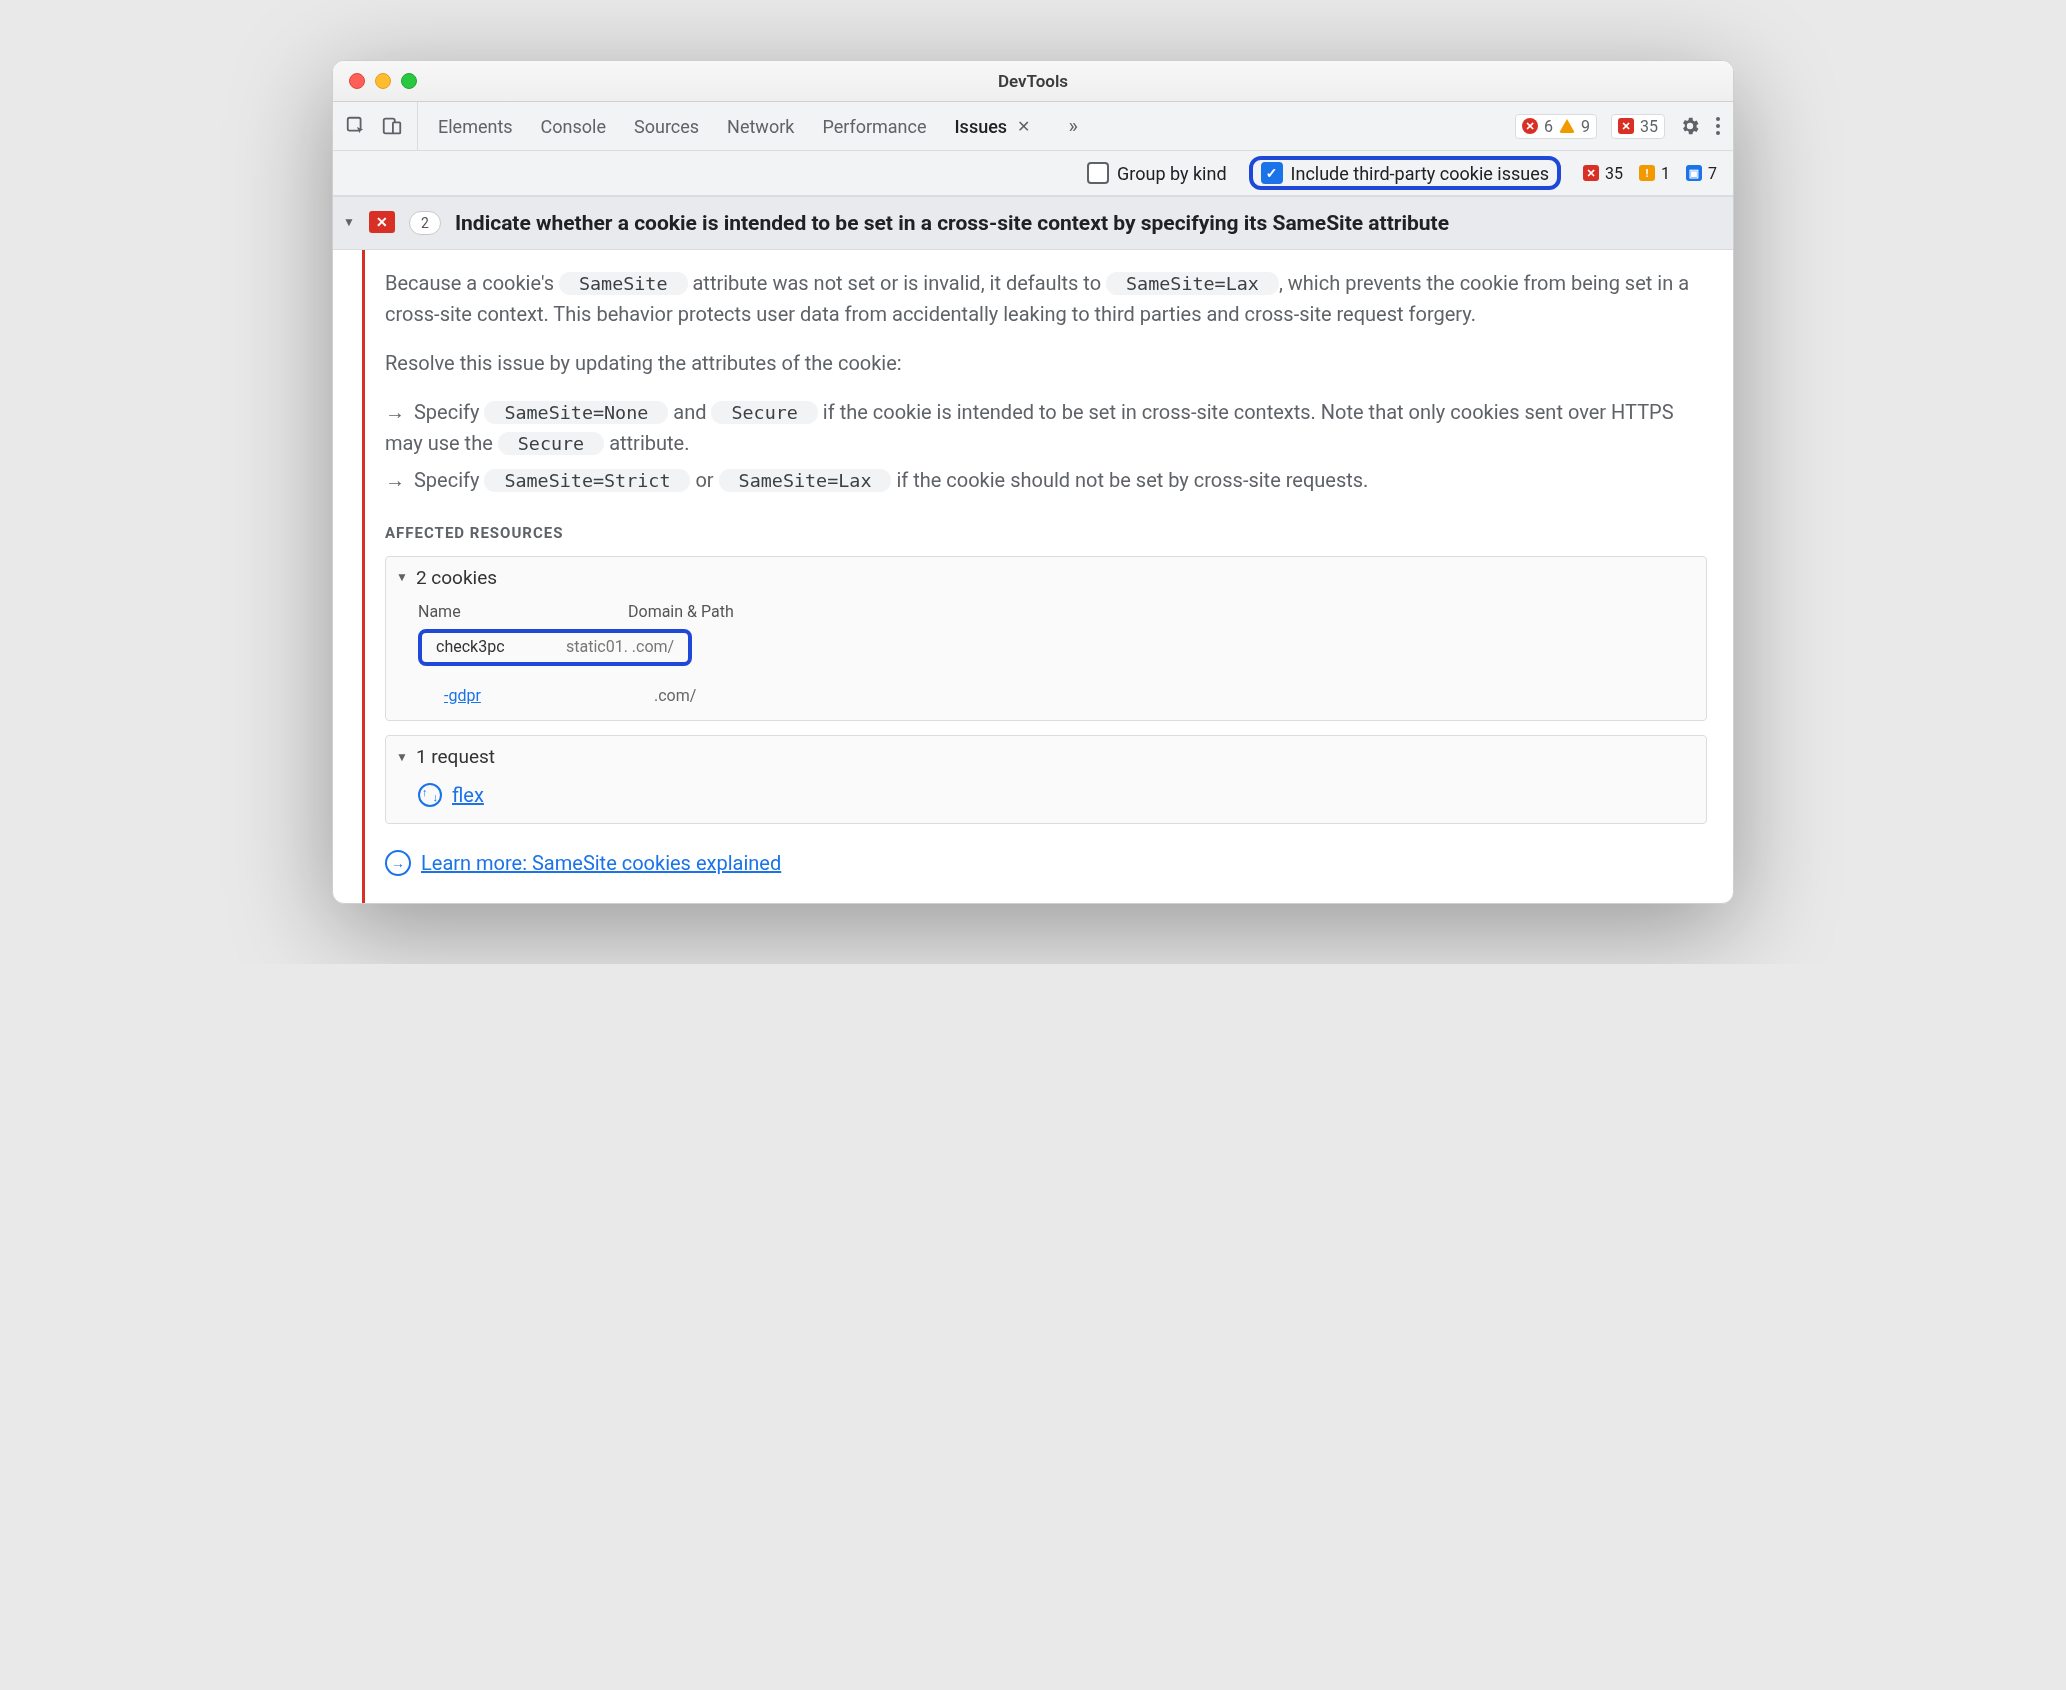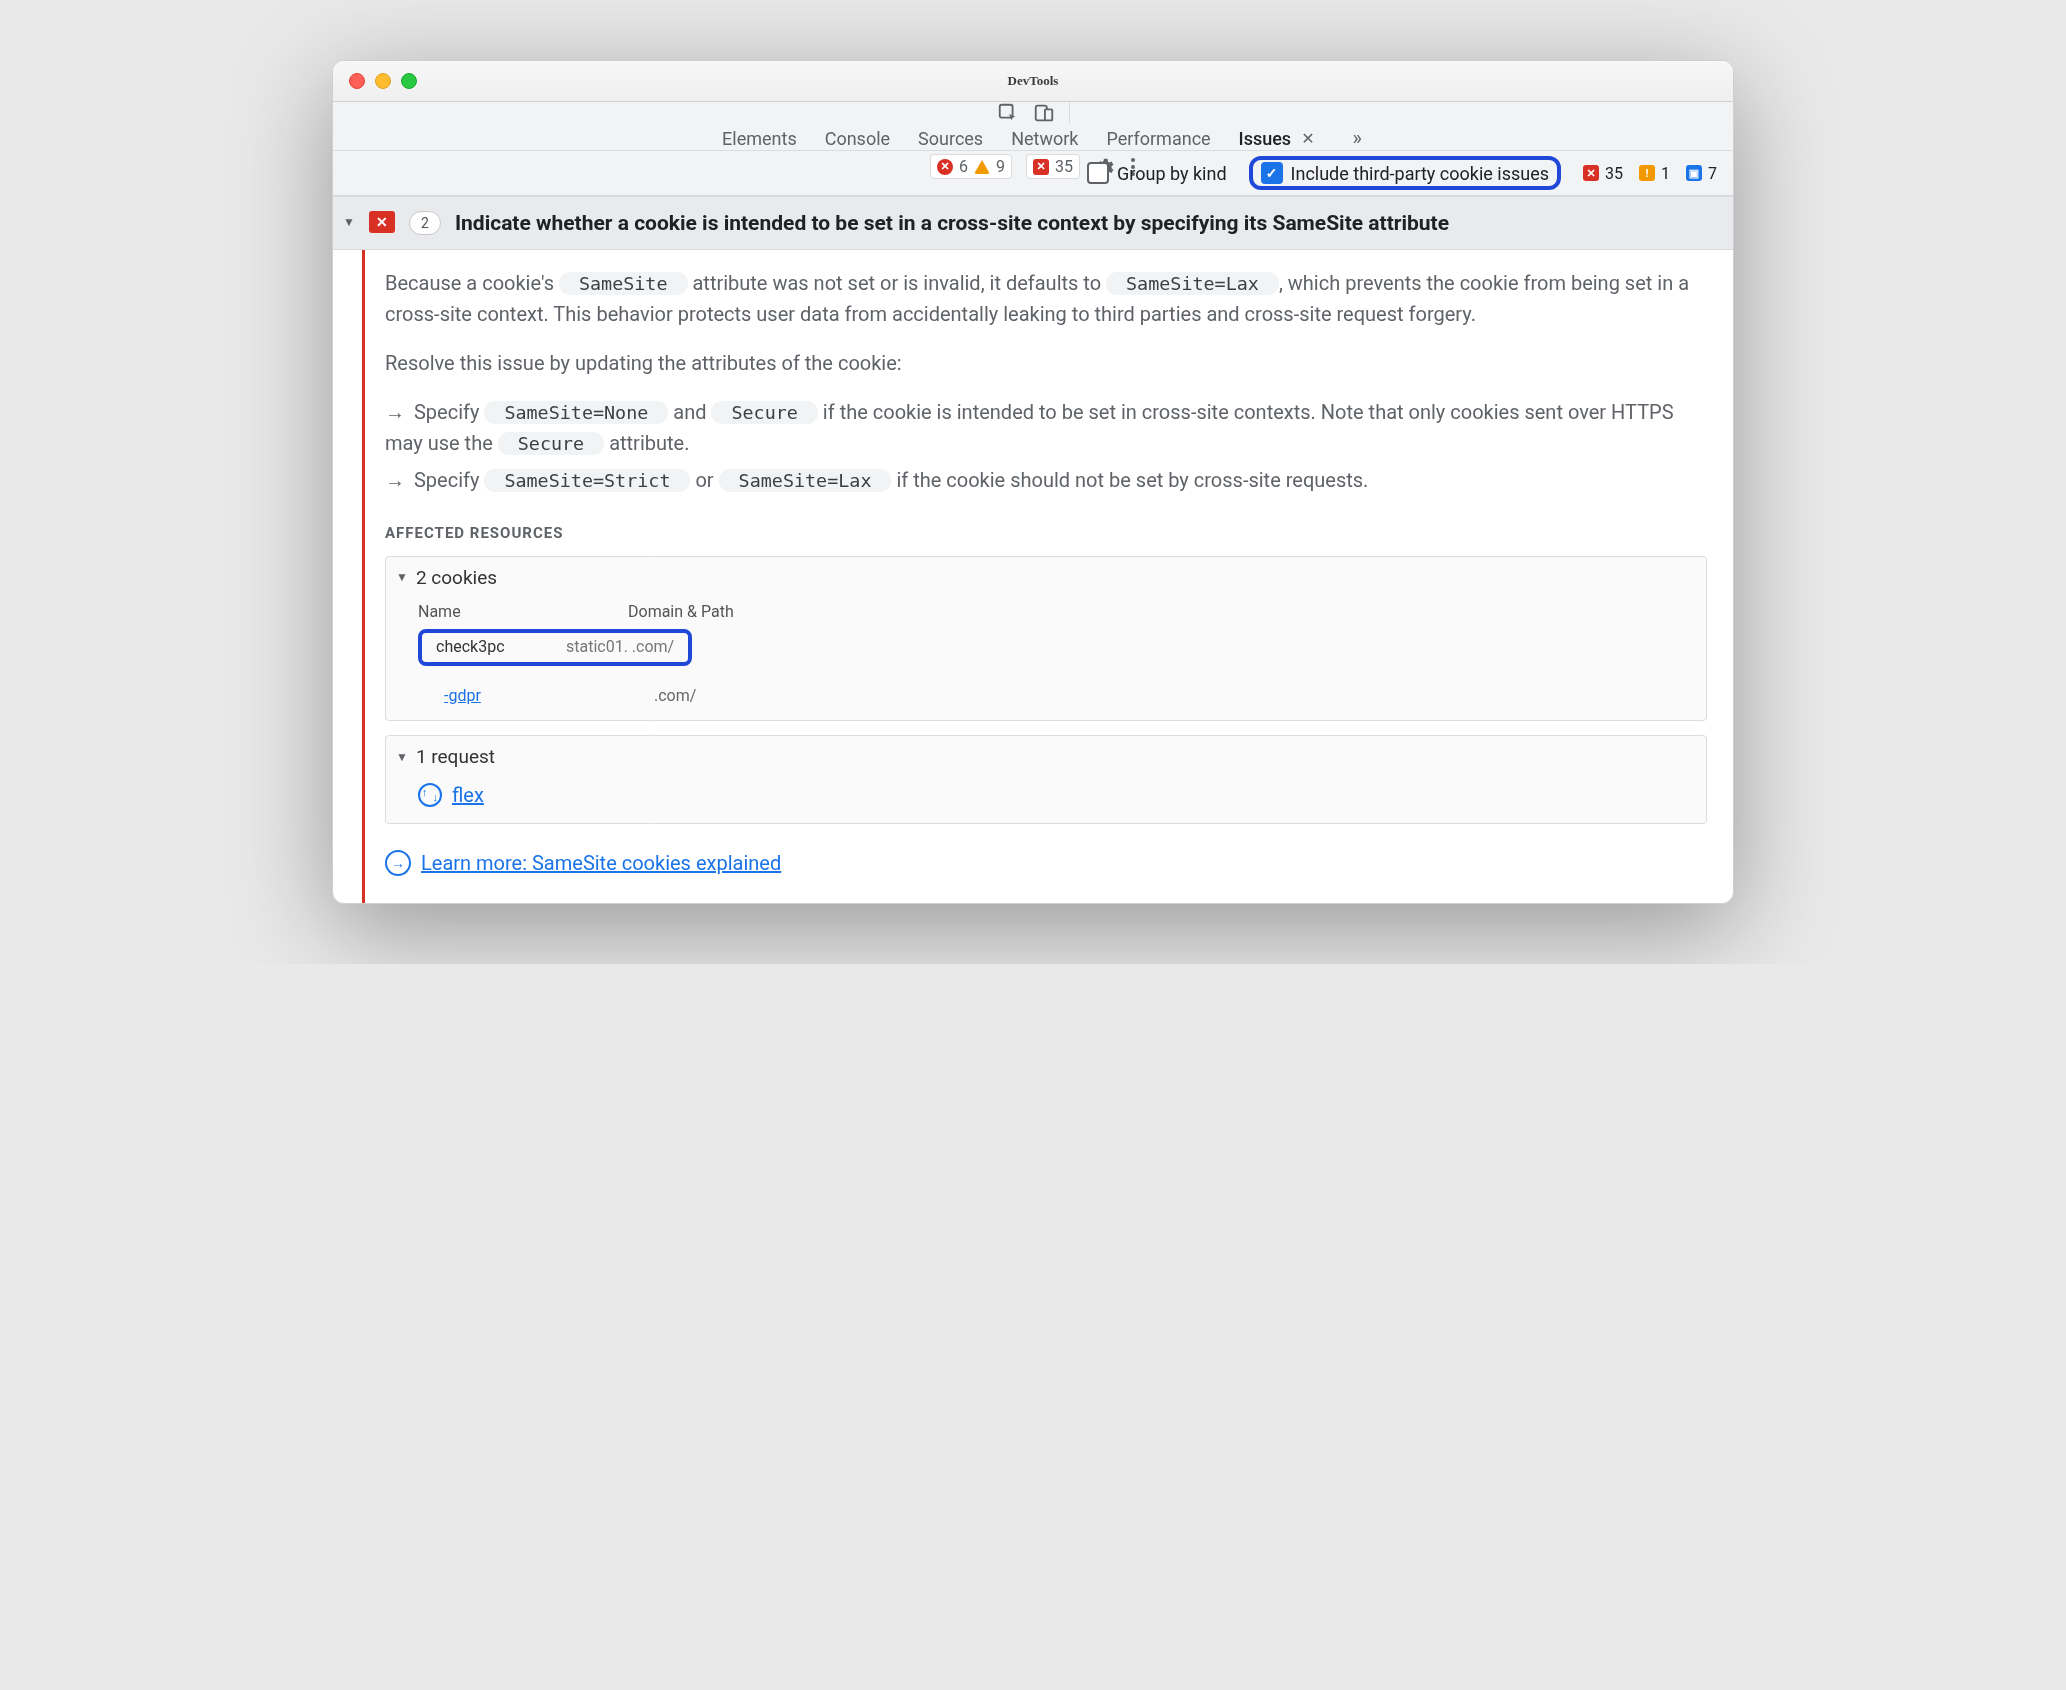--- a/index.html
+++ b/index.html
@@ -20,23 +20,23 @@
   body{display:flex;align-items:flex-start;justify-content:center;padding:60px 40px;}
   .shadow-wrap{filter:drop-shadow(0 25px 50px rgba(0,0,0,0.35));}
   .window{width:1400px;background:var(--bg);border-radius:12px;overflow:hidden;border:1px solid #cfcfcf;}
   
   .titlebar{height:40px;background:linear-gradient(#f7f7f7,#efefef);border-bottom:1px solid #d0d0d0;display:flex;align-items:center;position:relative;}
   .traffic{display:flex;gap:10px;padding-left:16px;}
   .dot{width:14px;height:14px;border-radius:50%;}
   .dot.red{background:#ff5f57;border:1px solid #e24238;}
   .dot.yellow{background:#febc2e;border:1px solid #e0a020;}
   .dot.green{background:#28c840;border:1px solid #1ea82f;}
-  .title{position:absolute;left:0;right:0;text-align:center;font-weight:600;color:#3c3c3c;font-size:13px;font-family:Liberation Serif, serif;}
-  
-  .tabstrip{height:48px;background:var(--panel);border-bottom:1px solid var(--border);display:flex;align-items:center;padding:0 12px;gap:2px;font-size:18px;color:var(--muted);flex-direction:column;}
+  .title{position:absolute;left:0;right:0;text-align:center;font-weight:600;color:#3c3c3c;font-size:17px;}
+  
+  .tabstrip{height:48px;background:var(--panel);border-bottom:1px solid var(--border);display:flex;align-items:center;padding:0 12px;gap:2px;font-size:18px;color:var(--muted);}
   .ts-left-icons{display:flex;align-items:center;gap:14px;padding-right:14px;border-right:1px solid var(--border);height:100%;}
   .ts-tabs{display:flex;align-items:center;gap:28px;padding-left:18px;}
   .ts-tab{cursor:pointer;}
   .ts-tab.active{color:var(--text);font-weight:500;display:flex;align-items:center;gap:10px;}
   .close-x{font-size:16px;color:#5f6368;}
   .ts-overflow{padding-left:10px;font-size:20px;}
   .ts-spacer{flex:1;}
   .ts-right{display:flex;align-items:center;gap:14px;}
   .count-pill{display:inline-flex;align-items:center;gap:6px;font-size:16px;}
   .count-pill.box{background:#fff;border:1px solid var(--border);border-radius:4px;padding:2px 6px;}

